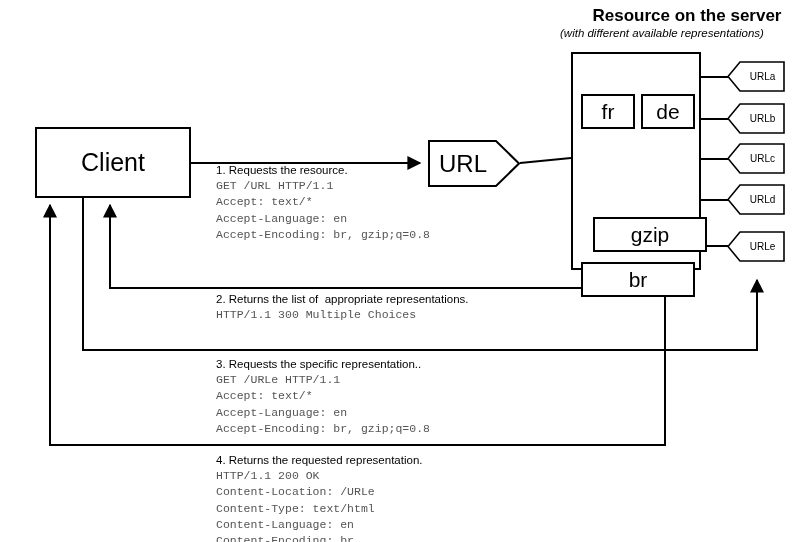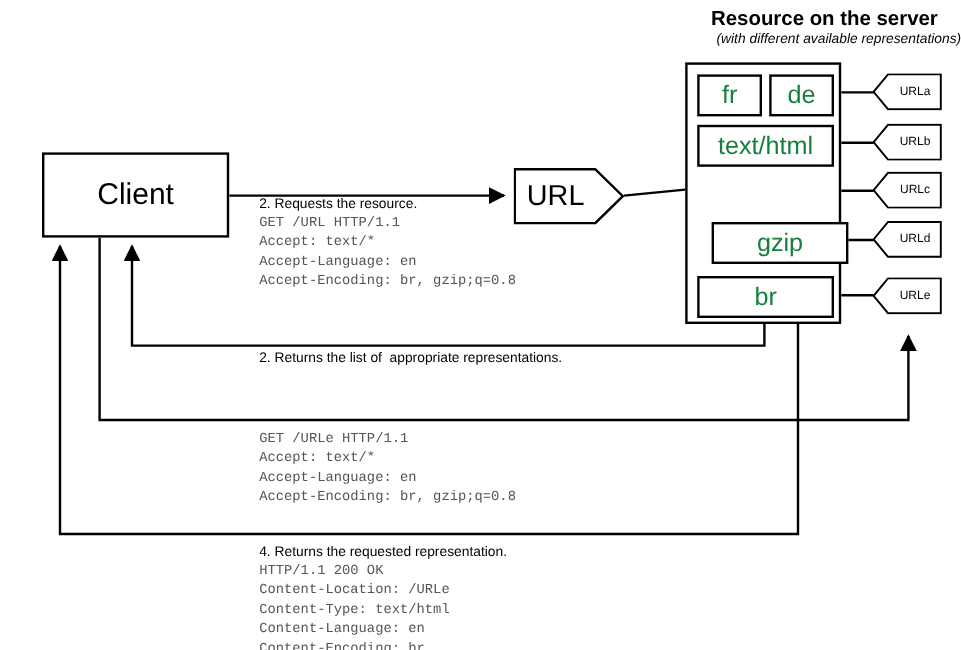--- a/index.html
+++ b/index.html
@@ -75,23 +75,24 @@
     gap: 6px;
   }
   .rep-cell {
     box-sizing: border-box;
     border: 2px solid #000000;
     background: #ffffff;
     display: flex;
     align-items: center;
     justify-content: center;
     font-size: 21px;
-    color: #15803d;
+    color: #000000;
     height: 35px;
     flex: 1;
+    margin-top: 32px;
   }
   .rep-cell.wide { width: 114px; }
   
   .urltag {
     position: absolute;
     width: 58px;
     height: 31px;
     font-size: 10px;
     color: #000000;
     border: none;
@@ -118,21 +119,21 @@
     text-align: center;
     line-height: 1.15;
   }
   #server-subtitle {
     position: absolute;
     left: 560px; top: 27px;
     width: 241px;
     font-size: 11.5px;
     font-style: italic;
     color: #000000;
-    text-align: right;
+    text-align: left;
   }
   
   .step {
     position: absolute;
     color: #000000;
   }
   .step-title {
     font-size: 11.5px;
     font-family: "Liberation Sans", sans-serif;
     color: #000000;
@@ -197,23 +198,20 @@
     <span class="tag-label">URL</span>
   </div>
 
   <div id="server-box" class="node boxed">
 
     <div class="rep-row" style="top:8px;">
       <div class="rep-cell">fr</div>
       <div class="rep-cell">de</div>
     </div>
 
-    <div class="rep-row" style="top:50px;">
-      <div class="rep-cell wide">text/html</div>
-    </div>
 
 
     <div class="rep-row" style="top:131px;padding-left:12px;">
       <div class="rep-cell wide">gzip</div>
     </div>
 
     <div class="rep-row" style="top:176px;">
       <div class="rep-cell wide">br</div>
     </div>
   </div>
@@ -247,32 +245,34 @@
   </div>
 
   <div class="urltag node" style="left:727px; top:231px;">
     <svg class="tag-svg" viewBox="0 0 58 31" xmlns="http://www.w3.org/2000/svg">
       <path d="M 13 1 L 57 1 L 57 30 L 13 30 L 1 15.5 Z" fill="#ffffff" stroke="#000000" stroke-width="1.6"></path>
     </svg>
     <span class="tag-label">URLe</span>
   </div>
 
   <div id="step1" class="step">
-    <div class="step-title">2. Requests the resource.</div>
+    <div class="step-title">1. Requests the resource.</div>
     <div class="step-lines">GET /URL HTTP/1.1
 Accept: text/*
 Accept-Language: en
 Accept-Encoding: br, gzip;q=0.8</div>
   </div>
 
   <div id="step2" class="step">
     <div class="step-title">2. Returns the list of  appropriate representations.</div>
+    <div class="step-lines">HTTP/1.1 300 Multiple Choices</div>
   </div>
 
   <div id="step3" class="step">
+    <div class="step-title">3. Requests the specific representation..</div>
     <div class="step-lines">GET /URLe HTTP/1.1
 Accept: text/*
 Accept-Language: en
 Accept-Encoding: br, gzip;q=0.8</div>
   </div>
 
   <div id="step4" class="step">
     <div class="step-title">4. Returns the requested representation.</div>
     <div class="step-lines">HTTP/1.1 200 OK
 Content-Location: /URLe

